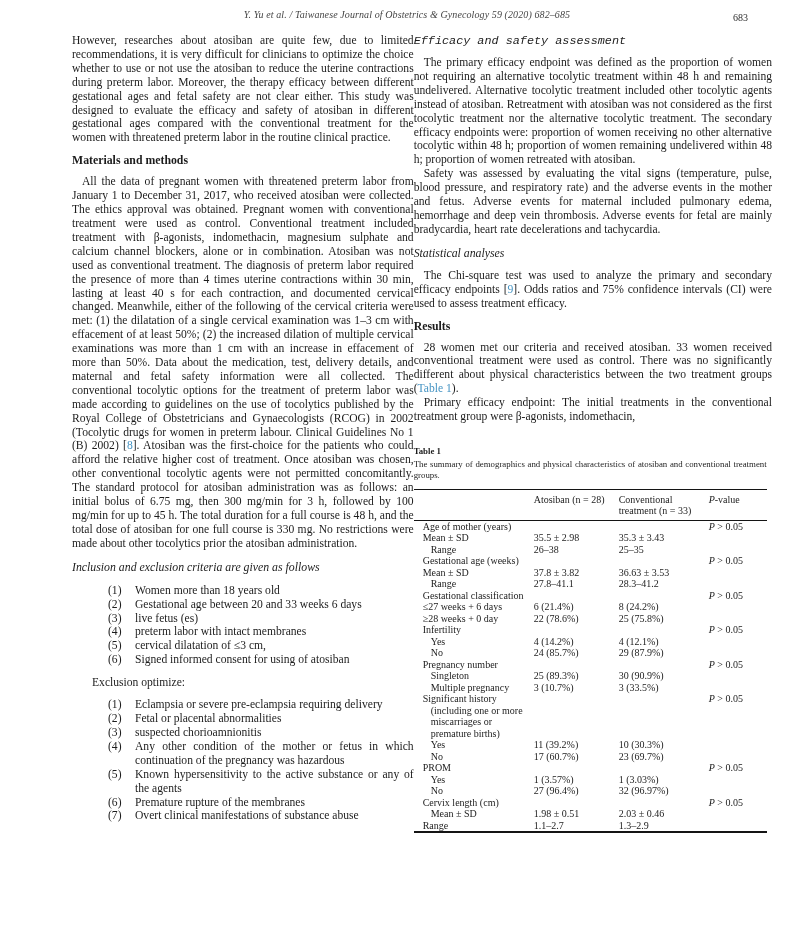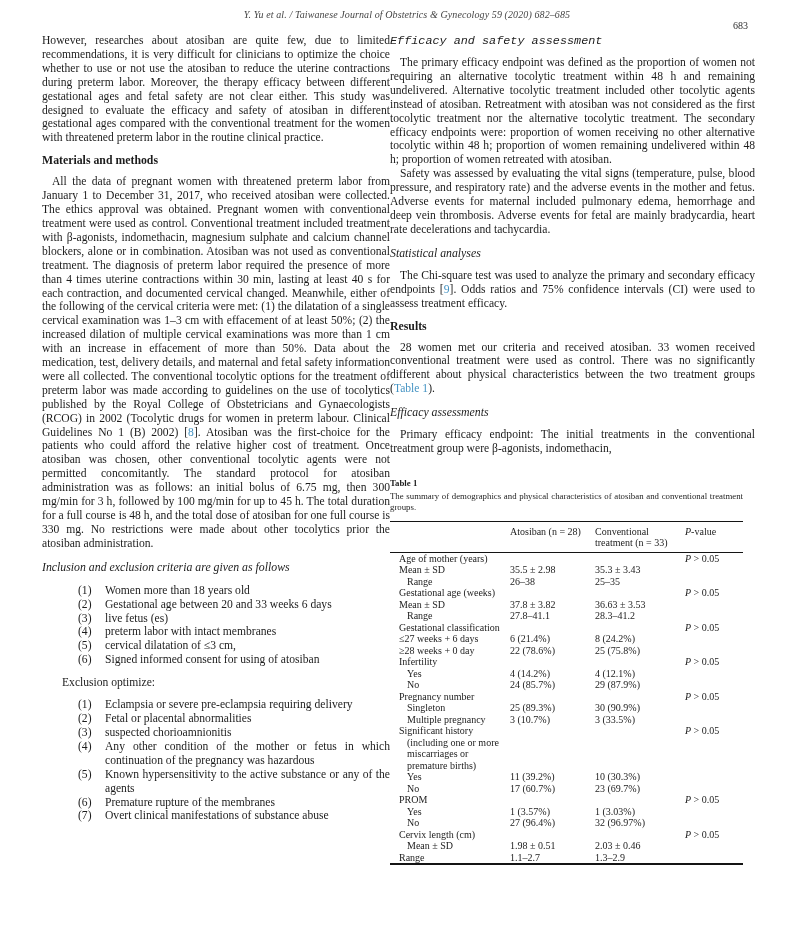--- a/index.html
+++ b/index.html
@@ -7,24 +7,24 @@
     width:800px; height:935px; background:#ffffff; overflow:hidden;
     font-family:"Liberation Serif","DejaVu Serif",serif;
     color:#1c1c1c;
     -webkit-font-smoothing:antialiased;
   }
   .page { box-sizing:border-box; width:800px; height:935px; padding:4px 28px 0 42px;border-radius:15px; }
 
   
   .running-header { position:relative; height:14px; text-align:center; }
   .run-title { font-style:italic; font-size:10px; color:#454545; letter-spacing:.1px; }
-  .page-num { position:absolute; right:24px; top:16px; font-size:10px; color:#2b2b2b; font-style:normal; }
+  .page-num { position:absolute; right:24px; top:8px; font-size:10px; color:#2b2b2b; font-style:normal; }
 
   
-  .columns { display:flex; margin-top:16px; }
+  .columns { display:flex; margin-top:16px;margin-left:30px; }
   .col-left  { width:348px; }
   .col-right { width:365px; }
 
   .body { font-size:11.6px; line-height:13.9px; text-align:justify; margin:0; }
   .p-ind { text-indent:10px; }
 
   .sec-head { font-size:11.8px; font-weight:bold; margin:8px 0 7px; }
   .sub-head { font-size:11.8px; font-weight:normal; font-style:italic; margin:9px 0 8px; }
   .sub-head.first { margin-top:0;font-family:Liberation Mono, monospace; }
 
@@ -146,21 +146,20 @@
     </div>
 
     <div class="col-right">
       <h3 class="sub-head first">Efficacy and safety assessment</h3>
       <p class="body p-ind">The primary efficacy endpoint was defined as the proportion of women not requiring an alternative tocolytic treatment within 48 h and remaining undelivered. Alternative tocolytic treatment included other tocolytic agents instead of atosiban. Retreatment with atosiban was not considered as the first tocolytic treatment nor the alternative tocolytic treatment. The secondary efficacy endpoints were: proportion of women receiving no other alternative tocolytic within 48 h; proportion of women remaining undelivered within 48 h; proportion of women retreated with atosiban.</p>
       <p class="body p-ind">Safety was assessed by evaluating the vital signs (temperature, pulse, blood pressure, and respiratory rate) and the adverse events in the mother and fetus. Adverse events for maternal included pulmonary edema, hemorrhage and deep vein thrombosis. Adverse events for fetal are mainly bradycardia, heart rate decelerations and tachycardia.</p>
       <h3 class="sub-head">Statistical analyses</h3>
       <p class="body p-ind"><span>The Chi-square test was used to analyze the primary and secondary efficacy endpoints [</span><span class="link">9</span><span>]. Odds ratios and 75% confidence intervals (CI) were used to assess treatment efficacy.</span></p>
       <h2 class="sec-head">Results</h2>
       <p class="body p-ind"><span>28 women met our criteria and received atosiban. 33 women received conventional treatment were used as control. There was no significantly different about physical characteristics between the two treatment groups (</span><span class="link">Table 1</span><span>).</span></p>
-      <h3 class="sub-head">Efficacy assessments</h3>
       <p class="body p-ind">Primary efficacy endpoint: The initial treatments in the conventional treatment group were β-agonists, indomethacin,</p>
 
       <div class="table-block">
         <p class="table-label">Table 1</p>
         <p class="table-caption">The summary of demographics and physical characteristics of atosiban and conventional treatment groups.</p>
         <table class="demo-table">
           <colgroup>
             <col style="width:120px">
               <col style="width:85px">
               <col style="width:90px">

